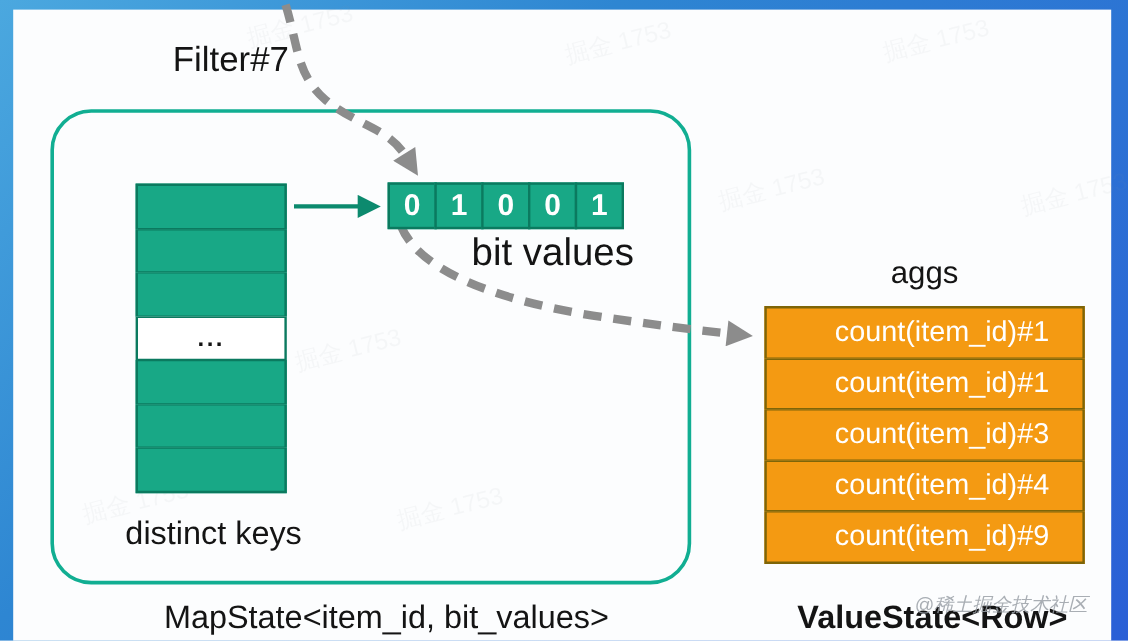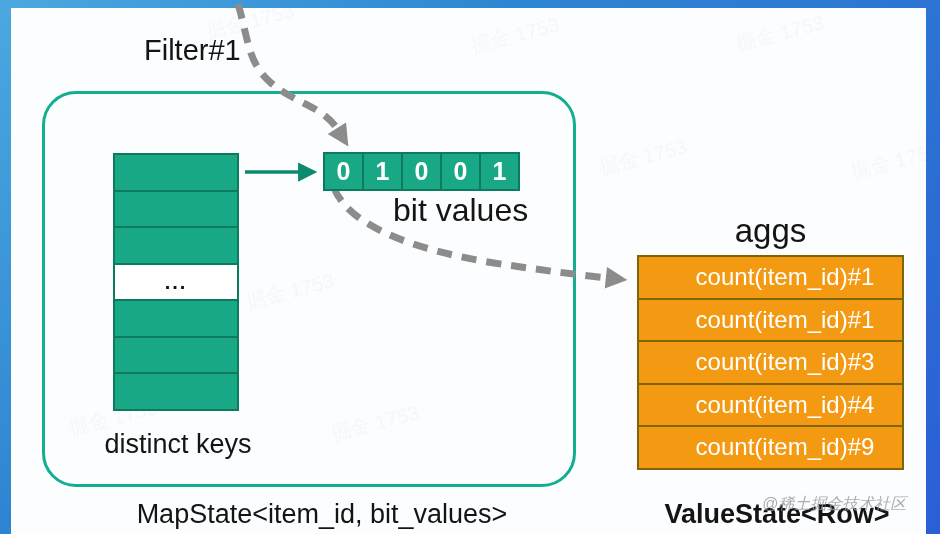--- a/index.html
+++ b/index.html
@@ -68,21 +68,21 @@
         </marker>
       </defs>
 
       <path d="M245 172 H300" fill="none" stroke="#0C8A6E" stroke-width="3.5" marker-end="url(#arrow-teal)"></path>
 
       <path d="M238 4 C249 40 247 62 271 83 C296 104 323 106 338 130" fill="none" stroke="#8C8C8C" stroke-width="7" stroke-dasharray="15 10" marker-end="url(#arrow-gray)"></path>
 
       <path d="M334 188 C350 228 420 251 494 263 C547 271 580 275 608 278" fill="none" stroke="#8C8C8C" stroke-width="7" stroke-dasharray="15 10" marker-end="url(#arrow-gray)"></path>
     </svg>
 
-    <div class="abs lbl" style="left:144px;top:34px;font-size:29px;">Filter#1</div>
+    <div class="abs lbl" style="left:144px;top:34px;font-size:29px;">Filter#7</div>
 
     <div id="key-stack" class="abs">
       <div class="cell"></div>
       <div class="cell"></div>
       <div class="cell"></div>
       <div class="cell white">...</div>
       <div class="cell"></div>
       <div class="cell"></div>
       <div class="cell"></div>
     </div>
@@ -94,21 +94,21 @@
       <div class="bit">0</div>
       <div class="bit">1</div>
     </div>
 
     <div class="abs lbl" style="left:393px;top:192px;font-size:32px;">bit values</div>
 
     <div class="abs lbl" style="left:42px;top:499px;width:560px;text-align:center;font-size:27px;">MapState&lt;item_id, bit_values&gt;</div>
 
     <div class="abs lbl" style="left:78px;top:429px;width:200px;text-align:center;font-size:27px;">distinct keys</div>
 
-    <div class="abs lbl" style="left:637px;top:212px;width:267px;text-align:center;font-size:33px;">aggs</div>
+    <div class="abs lbl" style="left:637px;top:212px;width:267px;text-align:center;font-size:26px;">aggs</div>
 
     <div id="aggs-table" class="abs">
       <div class="row">count(item_id)#1</div>
       <div class="row">count(item_id)#1</div>
       <div class="row">count(item_id)#3</div>
       <div class="row">count(item_id)#4</div>
       <div class="row">count(item_id)#9</div>
     </div>
 
     <div class="abs lbl" style="left:637px;top:499px;width:280px;text-align:center;font-size:27px;font-weight:bold;">ValueState&lt;Row&gt;</div>

